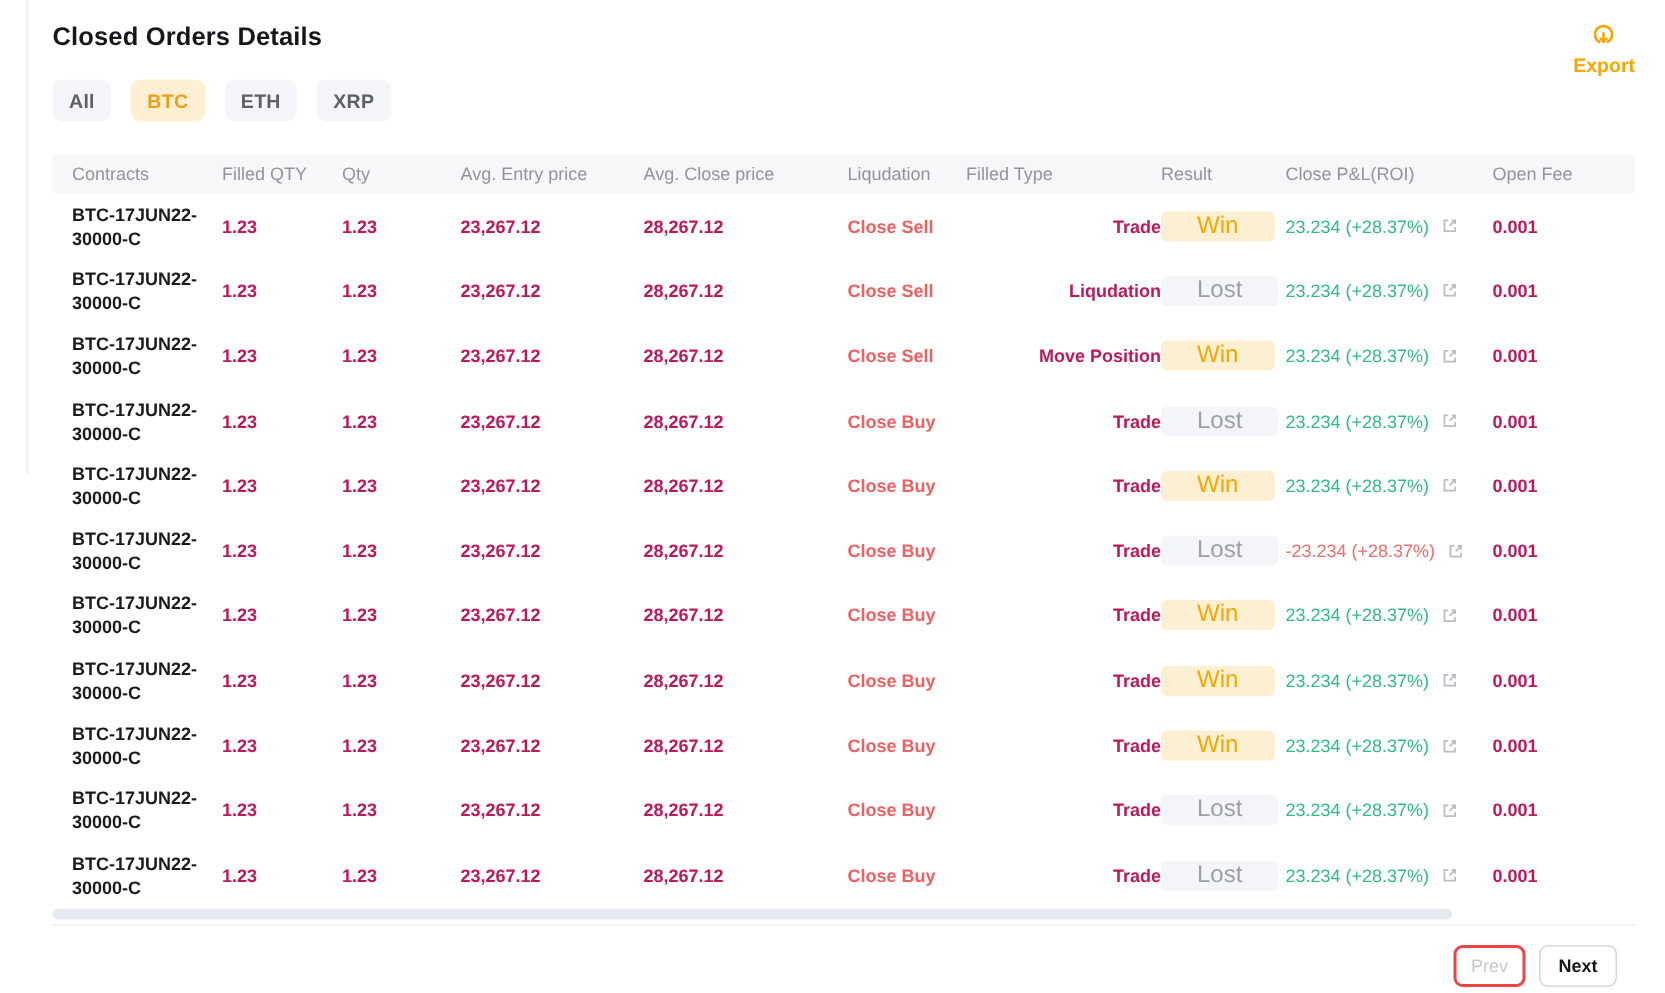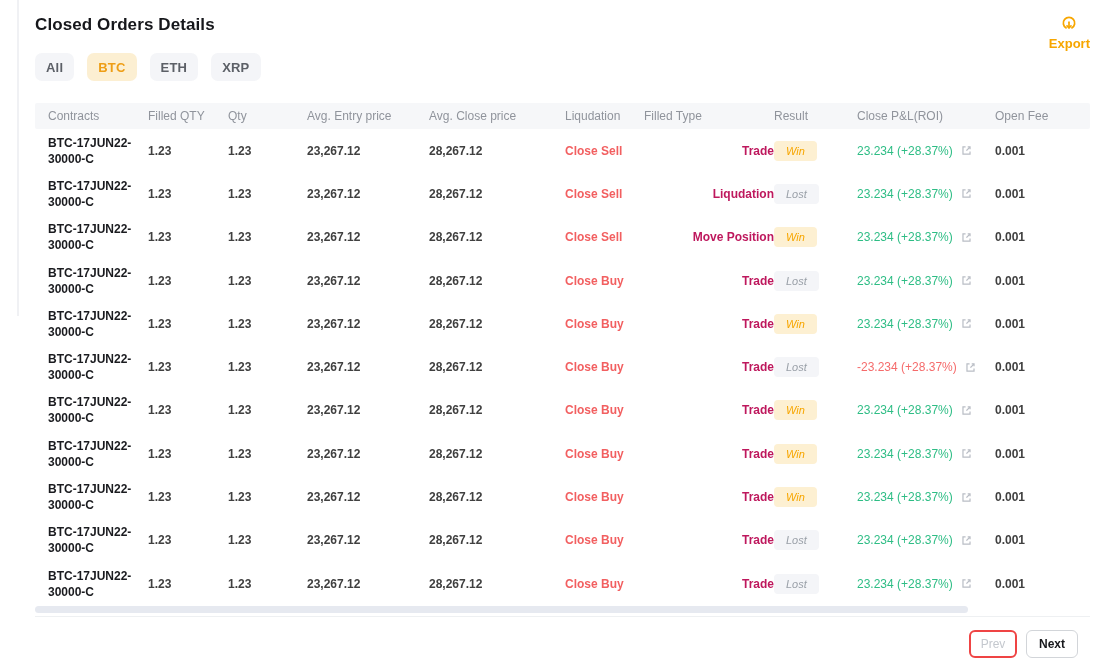--- a/index.html
+++ b/index.html
@@ -21,24 +21,24 @@
   .tab.active{background:#fcefd2;color:#ee9e16;}
   .table{margin-top:22px;width:1055px;}
   .grid{display:grid;grid-template-columns:113px 80px 79px 122px 136px 79px 130px 83px 138px 95px;align-items:center;}
   .thead{height:26px;background:#f6f7f9;border-radius:2px;color:#90949c;font-size:12px;font-weight:400;}
   .thead .hcell{white-space:nowrap;}
   .thead .hcell:first-child{padding-left:13px;}
   .row{height:43.3px;font-size:12px;}
   .cell{white-space:nowrap;}
   .cell:first-child{padding-left:13px;}
   .contract{white-space:normal;width:88px;line-height:16px;font-weight:700;color:#1a1b1f;}
-  .num{font-weight:700;color:#404040;}
+  .num{font-weight:700;color:#be185d;}
   .direction{font-weight:700;color:#f25f60;}
   .type{font-weight:700;color:#be185d;text-align:right;}
-  .badge{display:inline-block;padding:4px 12px;border-radius:4px;font-size:11px;font-weight:400;line-height:12px;font-style:italic;}
+  .badge{display:inline-block;padding:4px 24px;border-radius:4px;font-size:16px;font-weight:400;line-height:12px;}
   .badge.win{background:#fdf0d2;color:#f7a600;}
   .badge.lost{background:#f4f5f8;color:#9aa0a8;}
   .pnl{display:flex;align-items:center;gap:7px;}
   .pnl-text{font-weight:400;color:#2ebd85;}
   .pnl-text.neg{color:#f56b6b;}
   .ext-icon{flex:0 0 auto;cursor:pointer;}
   .hscroll{position:relative;height:7px;margin-top:1px;width:1055px;}
   .hscroll .thumb{position:absolute;left:0;top:0;height:7px;width:933px;border-radius:4px;background:#e6e9f0;}
   .divider{margin-top:3px;height:1px;width:1055px;background:#eef0f2;}
   .pager{display:flex;justify-content:flex-end;gap:9px;margin-top:13px;padding-right:12px;}

